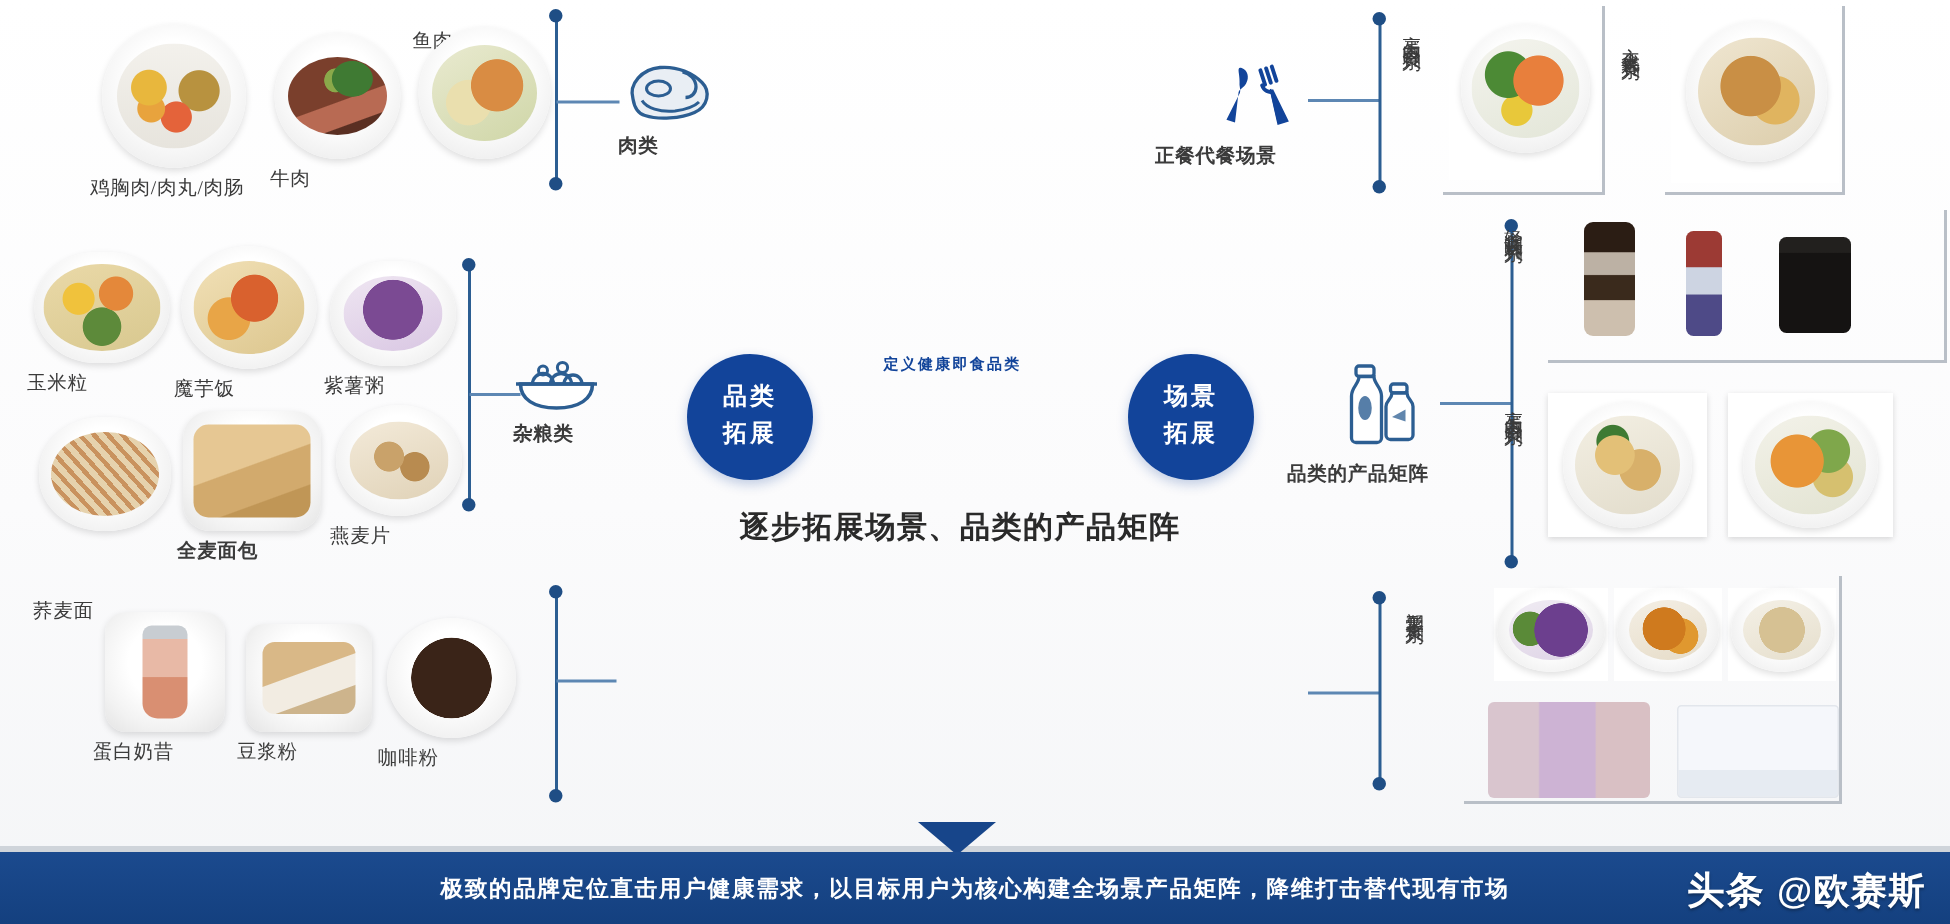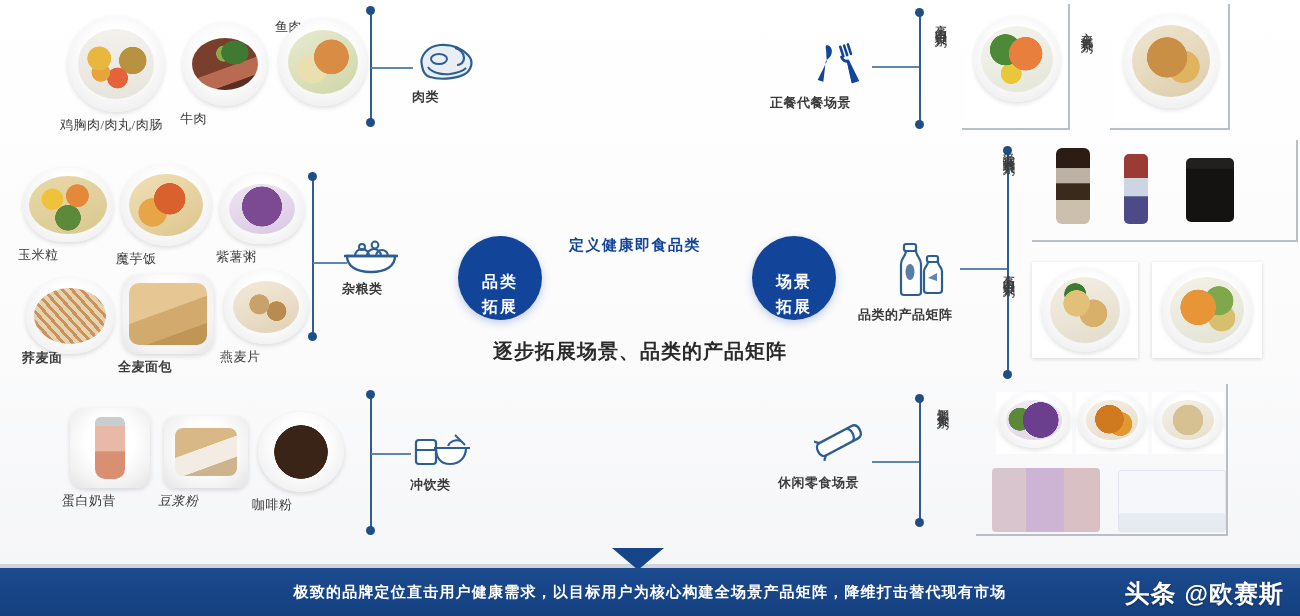--- a/index.html
+++ b/index.html
@@ -57,39 +57,39 @@
   .hline { position:absolute; height:2px; background:#5d87b3; }
   .dot   { position:absolute; width:9px; height:9px; border-radius:50%; background:#1f4e85; }
 
   
   .circle {
     position: absolute;
     border-radius: 50%;
     background: #12449a;
     color: #fff;
     display: flex; flex-direction: column;
-    align-items: center; justify-content: flex-end;
+    align-items: center; justify-content: center;
     font-size: 16px; font-weight: 700; letter-spacing: 2px;
     line-height: 1.55;
     box-shadow: 0 3px 8px rgba(18,68,154,.25);
   }
 
   
   #brand { position:absolute; left:520px; top:222px; width:230px; text-align:center; }
   #brand .wordmark {
     font-size: 25px; font-weight: 800; color:#1f4e85;
     letter-spacing: 2px; line-height: 1;
   }
   #brand .latin {
     font-size: 15px; font-weight: 800; color:#1f4e85;
     letter-spacing: 3px; margin-top: 2px;
   }
   #brand .tagline {
     margin-top: 14px;
-    font-size: 15px; font-weight: 800; color:#12449a;
+    font-size: 10px; font-weight: 800; color:#12449a;
     letter-spacing: 1.5px;
   }
   #brand .logo-row { display:flex; align-items:center; justify-content:center; gap:7px; }
 
   #matrix-text {
     position:absolute; left:480px; top:338px; width:320px;
     text-align:center; font-size:20px; font-weight:800;
     color:#2a2a2a; letter-spacing:1px;
   }
 
@@ -213,21 +213,21 @@
       </div>
       <div class="lbl" style="margin-top:74px;">紫薯粥</div>
     </div>
 
     <div style="position:absolute;left:4px;top:110px;width:96px;">
       <div class="dish" style="left:4px;top:0;width:88px;height:76px;border-radius:48%;">
         <div class="food" style="width:72px;height:56px;background:
           repeating-linear-gradient(48deg,#c9925e 0 3px,#e6d2ad 3px 7px),
           linear-gradient(160deg,#f1e4cf,#ddcbae);"></div>
       </div>
-      <div class="lbl" style="margin-top:71px;font-weight:bold;">荞麦面</div>
+      <div class="lbl" style="margin-top:120px;">荞麦面</div>
     </div>
 
     <div style="position:absolute;left:100px;top:106px;width:100px;font-weight:bold;">
       <div class="dish" style="left:4px;top:0;width:92px;height:80px;border-radius:18px;">
         <div class="food" style="width:78px;height:62px;border-radius:10px;background:
           linear-gradient(160deg,#e6c793 0 45%,#d2aa6d 46% 75%,#c09656 76%);"></div>
       </div>
       <div class="lbl" style="margin-top:84px;">全麦面包</div>
     </div>
 
@@ -267,50 +267,37 @@
           linear-gradient(180deg,#c8cdd2 0 14%,#e8b9a6 15% 55%,#d98f72 56%);"></div>
       </div>
       <div class="lbl" style="margin-top:84px;">蛋白奶昔</div>
     </div>
 
     <div style="position:absolute;left:96px;top:8px;width:96px;">
       <div class="dish" style="left:6px;top:0;width:84px;height:72px;border-radius:12px;">
         <div class="food" style="width:62px;height:48px;border-radius:8px;background:
           linear-gradient(160deg,#d9b887 0 42%,#f2ece2 43% 72%,#cdb48c 73%);"></div>
       </div>
-      <div class="lbl" style="margin-top:76px;font-style:italic;">豆浆粉</div>
+      <div class="lbl" style="margin-top:76px;">豆浆粉</div>
     </div>
 
     <div style="position:absolute;left:190px;top:4px;width:96px;">
       <div class="dish" style="left:6px;top:0;width:86px;height:80px;">
         <div class="food" style="width:54px;height:54px;border-radius:50%;background:
           radial-gradient(circle at 50% 50%,#3a2418 0 70%,#f6f3ef 71%);"></div>
       </div>
       <div class="lbl" style="margin-top:84px;">咖啡粉</div>
     </div>
   </div>
 
   <div class="vline" style="left:370px;top:396px;height:136px;"></div>
   <div class="dot" style="left:366px;top:390px;"></div>
   <div class="dot" style="left:366px;top:526px;"></div>
   <div class="hline" style="left:371px;top:453px;width:40px;"></div>
 
-  <div class="icon-wrap" style="left:410px;top:428px;width:96px;">
-    <span class="icon">
-      <svg width="66" height="44" viewBox="0 0 66 44">
-        <rect x="6" y="12" width="20" height="24" rx="3" fill="#fff" stroke="#2c5e92" stroke-width="2.2"></rect>
-        <path d="M6 22h20" stroke="#2c5e92" stroke-width="2"></path>
-        <path d="M26 20h30c0 10-7 16-16 16s-14-6-14-16z" fill="#fff" stroke="#2c5e92" stroke-width="2.2"></path>
-        <path d="M24 20h36" stroke="#2c5e92" stroke-width="2.2"></path>
-        <path d="M38 18c2-5 8-7 13-5" fill="none" stroke="#2c5e92" stroke-width="2"></path>
-        <path d="M45 7l10 10" stroke="#2c5e92" stroke-width="2"></path>
-      </svg>
-    </span>
-    <div class="lbl" style="font-weight:600;">冲饮类</div>
-  </div>
 
   <div class="circle" style="left:458px;top:236px;width:84px;height:84px;">
     <span>品类</span>
     <span>拓展</span>
   </div>
 
   <div class="circle" style="left:752px;top:236px;width:84px;height:84px;">
     <span>场景</span>
     <span>拓展</span>
   </div>
@@ -405,32 +392,20 @@
   <div class="prod" style="left:1152px;top:262px;width:110px;height:96px;background:#fff;box-shadow:0 1px 4px rgba(0,0,0,.15);">
     <div class="dish" style="left:10px;top:6px;width:90px;height:84px;">
       <div class="food" style="width:74px;height:66px;background:
         radial-gradient(circle at 38% 46%,#e89537 0 30%,transparent 31%),
         radial-gradient(circle at 66% 36%,#7fa74b 0 22%,transparent 23%),
         radial-gradient(circle at 70% 62%,#d6c06f 0 20%,transparent 21%),
         linear-gradient(160deg,#f3f2e9,#e2e3d2);"></div>
     </div>
   </div>
 
-  <div class="icon-wrap" style="left:778px;top:420px;width:130px;">
-    <span class="icon" style="display:inline-block;">
-      <svg width="58" height="46" viewBox="0 0 58 46">
-        <g transform="rotate(-28 29 23)">
-          <path d="M8 12h36c4 0 6 3 6 7s-2 7-6 7H8c-3 0-5-3-5-7s2-7 5-7z" fill="#fff" stroke="#2c5e92" stroke-width="2.4"></path>
-          <path d="M38 12c3 1 4 4 4 7s-1 6-4 7" fill="none" stroke="#2c5e92" stroke-width="2.2"></path>
-          <path d="M8 12l-4-4M8 26l-4 4" stroke="#2c5e92" stroke-width="2.2"></path>
-        </g>
-      </svg>
-    </span>
-    <div class="lbl" style="font-weight:600;">休闲零食场景</div>
-  </div>
 
   <div class="hline" style="left:872px;top:461px;width:48px;"></div>
   <div class="vline" style="left:919px;top:400px;height:124px;"></div>
   <div class="dot" style="left:915px;top:394px;"></div>
   <div class="dot" style="left:915px;top:518px;"></div>
 
   <div class="vlbl abs" style="left:934px;top:398px;">塑形零食系列</div>
 
   <div class="frame-br" style="left:976px;top:384px;width:252px;height:152px;"></div>
 

